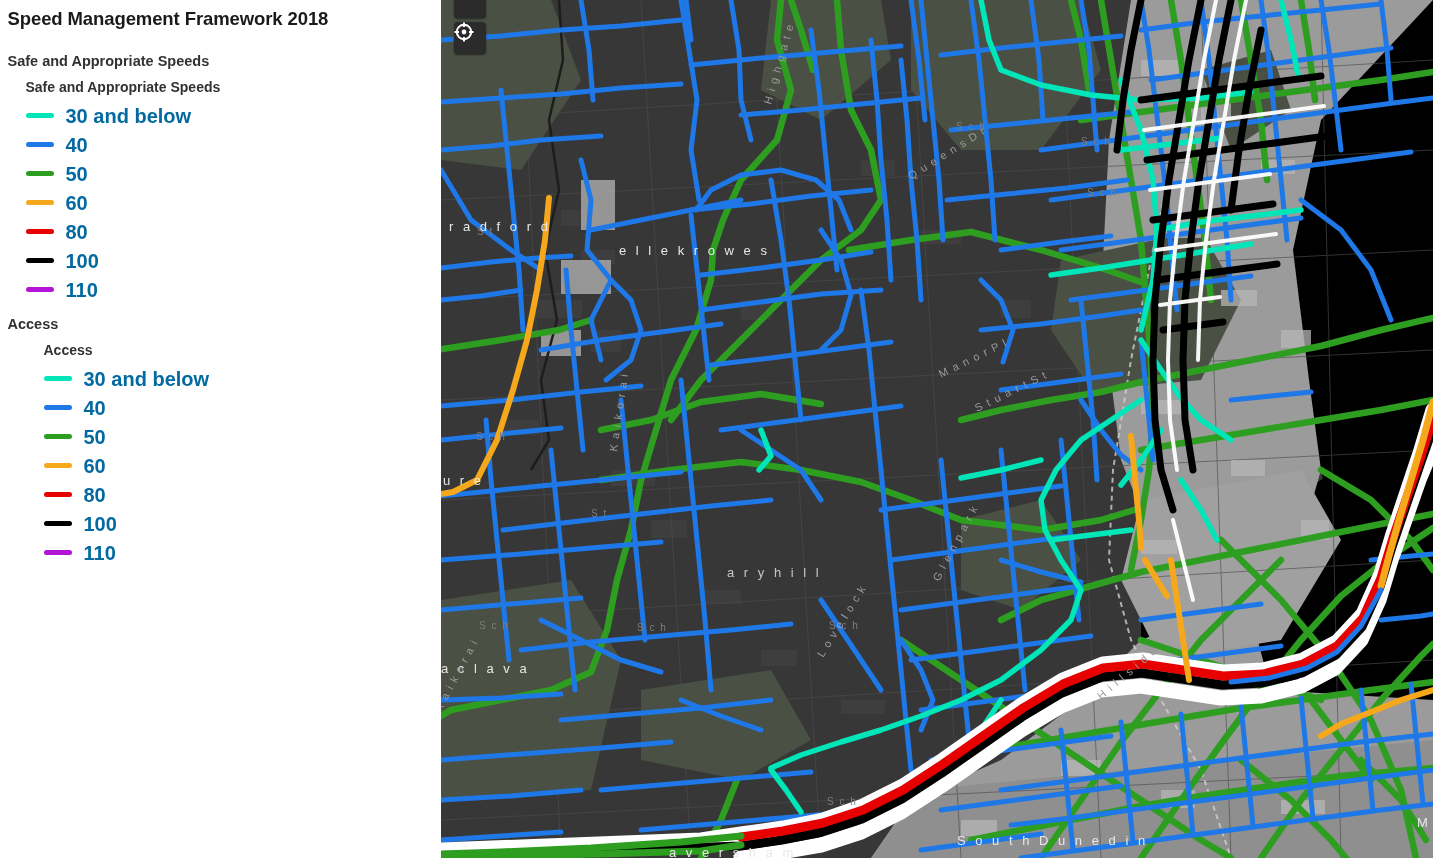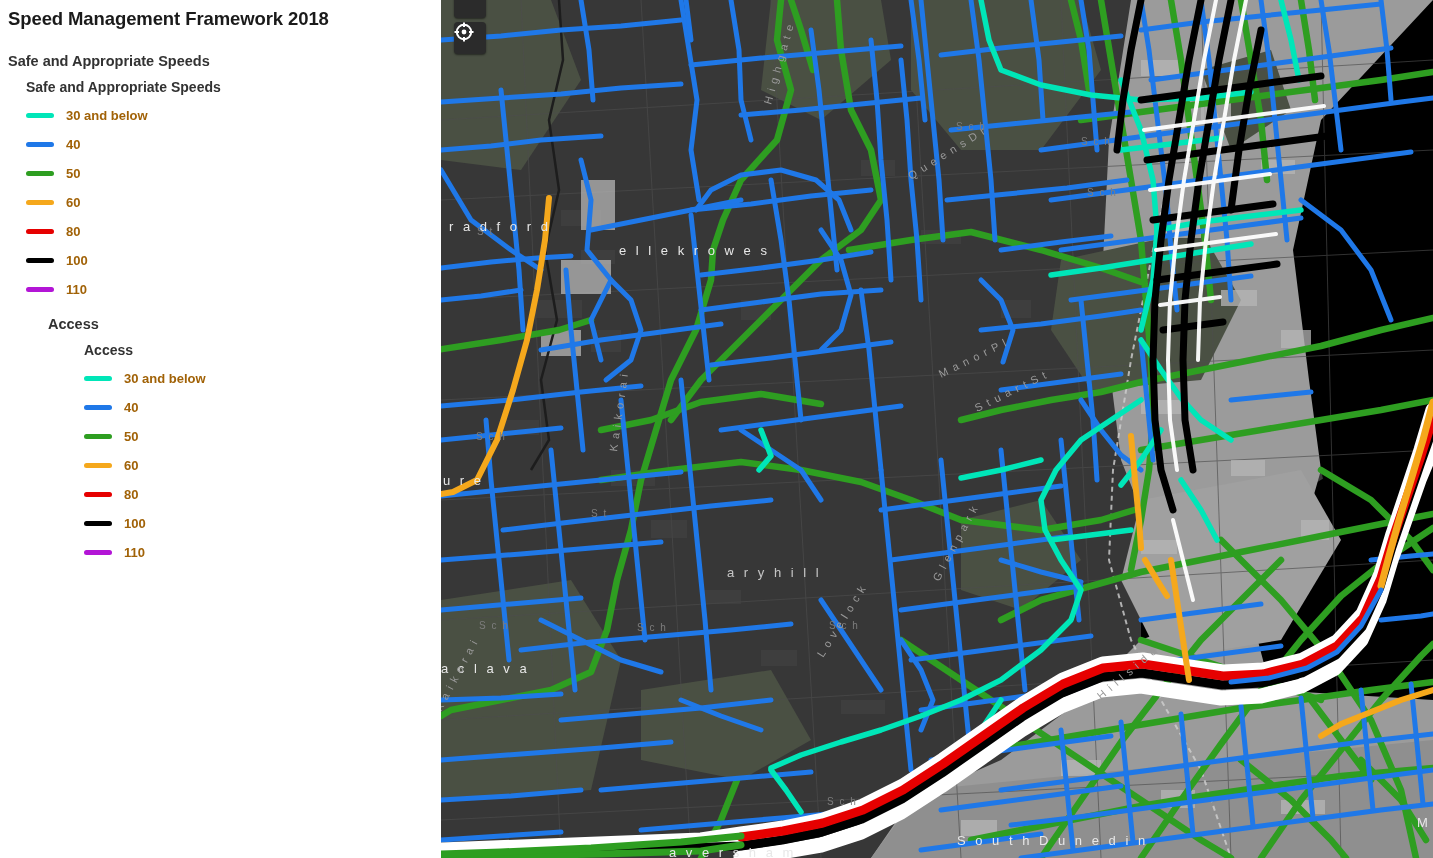--- a/index.html
+++ b/index.html
@@ -1,33 +1,33 @@
 <!DOCTYPE html>
 <html><head>
 <meta charset="utf-8">
 <style>
   html,body{margin:0;padding:0;background:#fff;}
   body{width:1433px;height:858px;overflow:hidden;font-family:"Liberation Sans",sans-serif;}
-  #app{position:relative;width:1432px;height:858px;display:flex;}
+  #app{position:relative;width:1432px;height:858px;display:flex;justify-content:center;}
 
   
   #sidebar{width:441px;height:858px;background:#ffffff;position:relative;flex:0 0 441px;
            box-sizing:border-box;overflow:hidden;}
   #page-title{position:absolute;left:8px;top:8px;font-size:18.5px;font-weight:700;
               color:#1a1a1a;letter-spacing:-0.1px;white-space:nowrap;}
   .legend-root{position:absolute;left:0;top:48px;width:441px;font-weight:bold;}
   .layer-block{margin-bottom:2px;}
   .layer-title{font-size:14.5px;color:#323232;padding:3px 0 3px 8px;line-height:20px;}
   .sublayer-title{font-size:14px;color:#323232;padding:3px 0 4px 26px;line-height:20px;}
   .legend-rows{padding:0 0 0 0;}
   .legend-row{display:flex;align-items:center;height:29px;padding-left:26px;}
   .legend-row.indent2{padding-left:44px;}
   .swatch-wrap{width:40px;flex:0 0 40px;display:flex;align-items:center;}
   .swatch{width:28px;height:5px;border-radius:3px;display:block;}
-  .legend-label{font-size:13px;color:#a16207;line-height:18px;white-space:nowrap;}
+  .legend-label{font-size:20px;color:#0369a1;line-height:18px;white-space:nowrap;}
 
   
   #map{position:relative;width:992px;height:858px;flex:0 0 992px;background:#000000;overflow:hidden;}
   #map svg{position:absolute;left:0;top:0;display:block;}
   .map-btn{position:absolute;left:13px;width:32px;height:32px;background:#2b2b2b;
            border-radius:4px;display:flex;align-items:center;justify-content:center;
            box-shadow:0 1px 2px rgba(0,0,0,.5);}
   #btn-home{top:-14px;}
   #btn-locate{top:22px;}
   .map-btn svg{position:static;}
@@ -88,21 +88,21 @@
           </div>
           <div class="legend-row">
             <span class="swatch-wrap">
               <span class="swatch" style="background:#b315d6"></span>
               </span>
             <span class="legend-label">110</span>
           </div>
         </div>
       </div>
 
-      <div class="layer-block" style="margin-top:7px;padding-left:40px;">
+      <div class="layer-block" style="margin-top:7px;">
         <div class="layer-title">Access</div>
         <div class="sublayer-title" style="padding-left:44px;">Access</div>
         <div class="legend-rows">
           <div class="legend-row indent2">
             <span class="swatch-wrap">
               <span class="swatch" style="background:#00e6b8"></span>
               </span>
             <span class="legend-label">30 and below</span>
           </div>
           <div class="legend-row indent2">

